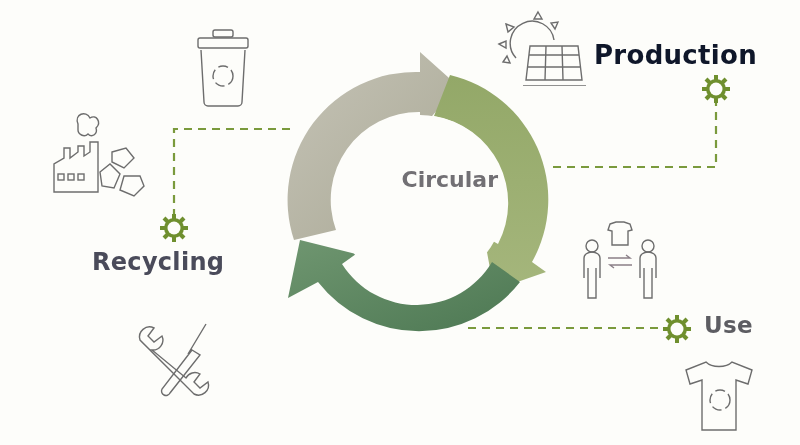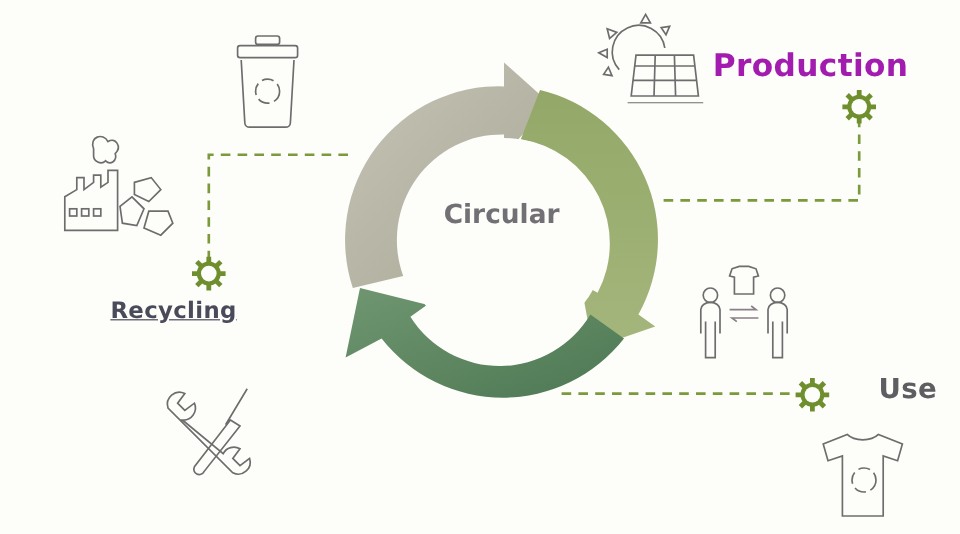--- a/index.html
+++ b/index.html
@@ -1,23 +1,23 @@
 <!DOCTYPE html>
 <html><head>
 <meta charset="utf-8">
 <style>
   html,body{margin:0;padding:0;}
   body{width:800px;height:445px;background:#fdfdfa;position:relative;overflow:hidden;font-family:"DejaVu Sans","Liberation Sans",sans-serif;}
   .abs{position:absolute;}
   svg{display:block;}
   .label{position:absolute;font-weight:600;letter-spacing:0.3px;}
-  #lbl-production{left:594px;top:40px;font-size:26px;color:#a21caf;text-align:right;}
-  #lbl-recycling{left:92px;top:248px;font-size:19px;color:#4a4b5a;text-decoration:underline;}
-  #lbl-use{left:704px;top:312px;font-size:23px;color:#5d5d62;margin-left:28px;}
-  #center-title{position:absolute;left:338px;top:165px;width:160px;text-align:center;font-size:22px;font-weight:700;color:#727074;line-height:29px;}
+  #lbl-production{left:594px;top:40px;font-size:26px;color:#0f172a;text-align:right;}
+  #lbl-recycling{left:92px;top:248px;font-size:24px;color:#4a4b5a;}
+  #lbl-use{left:704px;top:312px;font-size:23px;color:#5d5d62;}
+  #center-title{position:absolute;left:338px;top:165px;width:160px;text-align:right;font-size:22px;font-weight:700;color:#727074;line-height:29px;}
 </style>
 </head>
 <body>
 
 <svg class="abs" style="left:0;top:0" width="800" height="445">
   <path d="M290 129 H174 V215" fill="none" stroke="#7a9a3c" stroke-width="2.2" stroke-dasharray="8 6"></path>
   <path d="M553 167 H716 V100" fill="none" stroke="#7a9a3c" stroke-width="2.2" stroke-dasharray="8 6"></path>
   <path d="M468 328 H662" fill="none" stroke="#7a9a3c" stroke-width="2.2" stroke-dasharray="8 6"></path>
 </svg>
 

